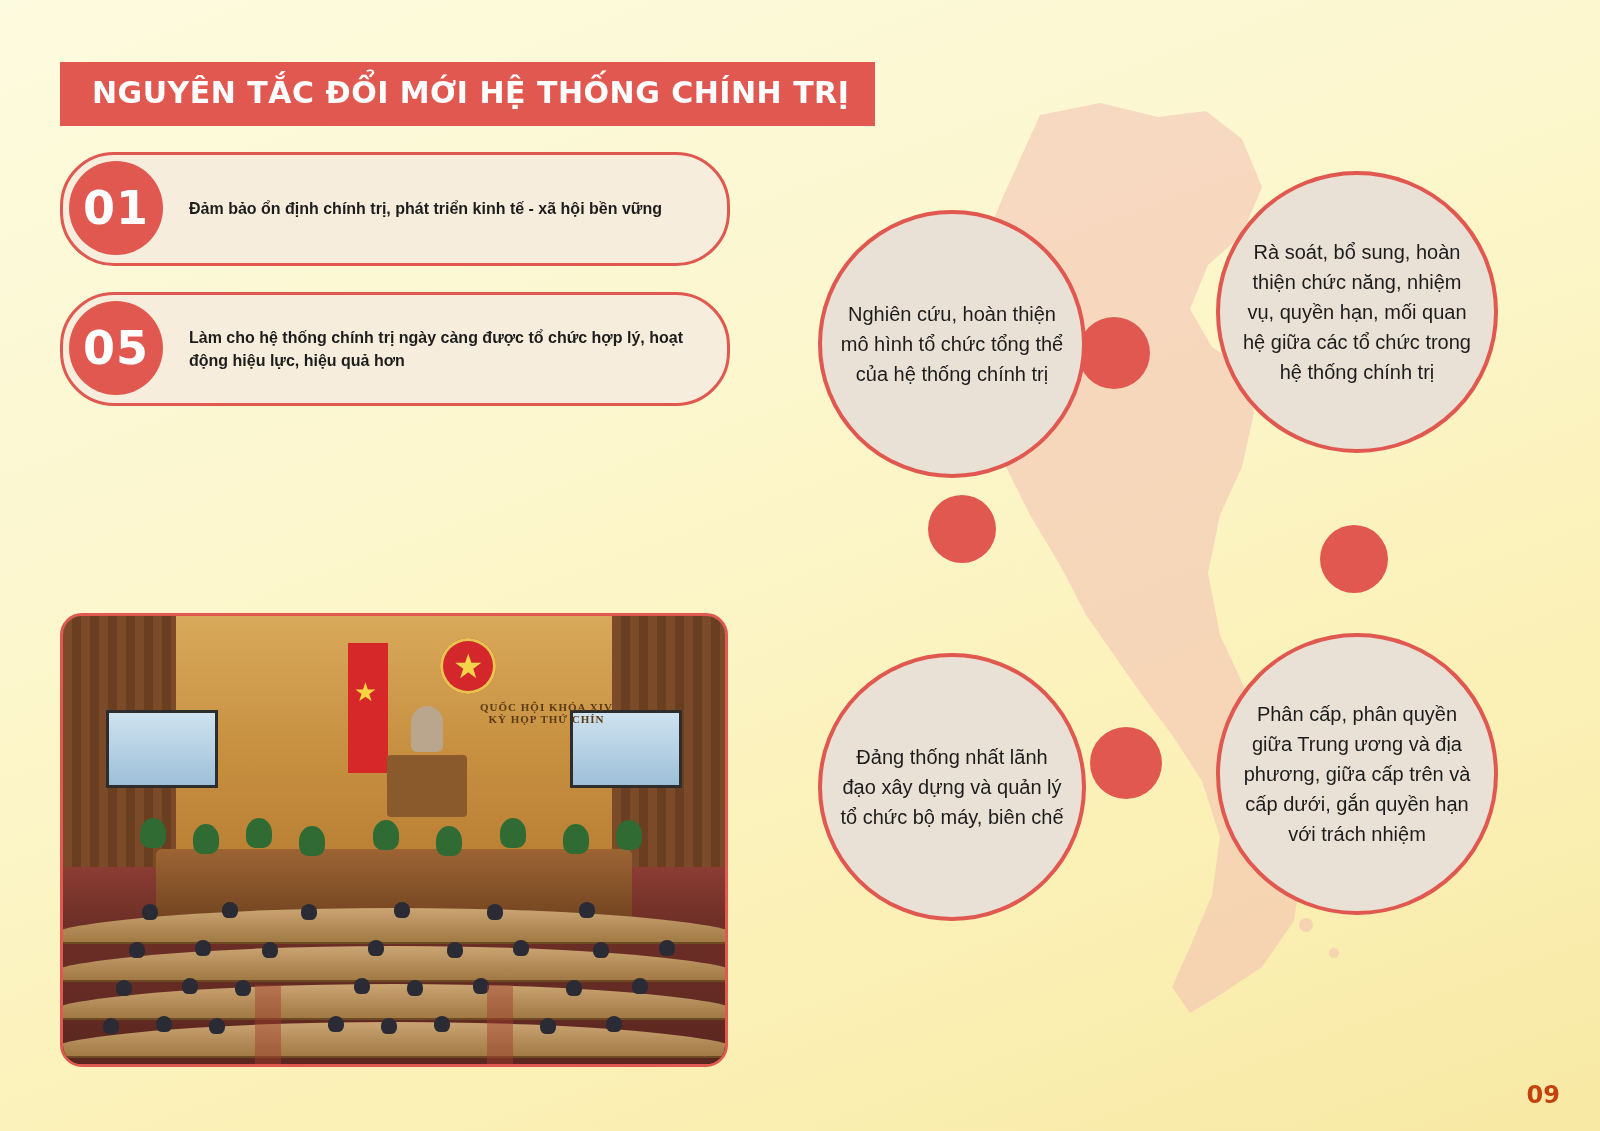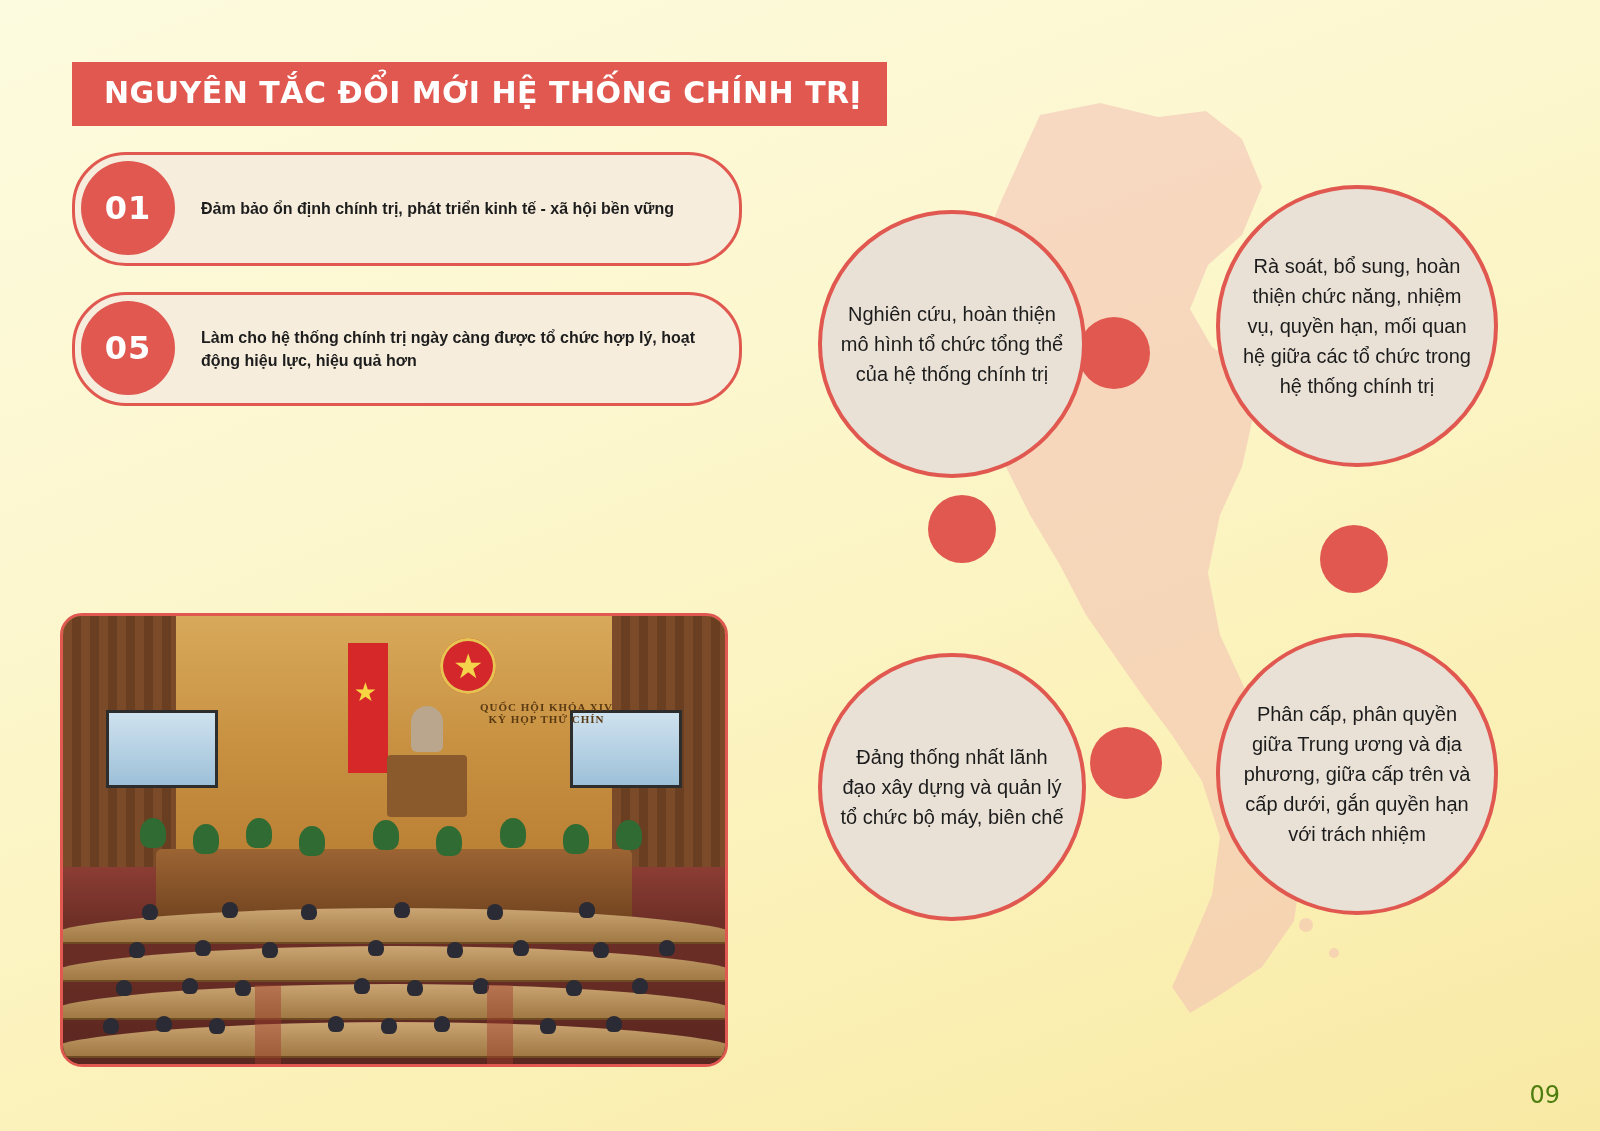--- a/index.html
+++ b/index.html
@@ -11,21 +11,21 @@
     height: 1131px;
     overflow: hidden;
     font-family: "Liberation Sans", sans-serif;
     background: linear-gradient(160deg, #fdfbdf 0%, #fcf7cf 35%, #fbf1b8 70%, #f8e9a4 100%);
     position: relative;
   }
 
   
   .left-col {
     position: absolute;
-    left: 72px;
+    left: 60px;
     top: 62px;
     width: 670px;
   }
 
   .title-banner {
     display: inline-block;
     background: #e0584f;
     color: #ffffff;
     font-size: 30px;
     font-weight: bold;
@@ -51,21 +51,21 @@
     left: 6px;
     top: 6px;
     width: 94px;
     height: 94px;
     border-radius: 50%;
     background: #e0584f;
     color: #fff;
     display: flex;
     align-items: center;
     justify-content: center;
-    font-size: 32px;
+    font-size: 46px;
     font-weight: bold;
     font-family: "DejaVu Sans", sans-serif;
     letter-spacing: 1px;
   }
   .principle .p-text {
     margin-left: 126px;
     margin-right: 22px;
     font-size: 16px;
     font-weight: bold;
     color: #1d1d1d;
@@ -204,21 +204,21 @@
     align-items: center;
     justify-content: center;
     text-align: center;
     box-sizing: border-box;
     color: #1c1c1c;
     font-size: 20px;
     line-height: 1.5;
     padding: 18px;
   }
   .b-tl { left: 58px;  top: 155px; width: 268px; height: 268px; }
-  .b-tr { left: 456px; top: 130px; width: 282px; height: 282px; }
+  .b-tr { left: 456px; top: 116px; width: 282px; height: 282px; }
   .b-bl { left: 58px;  top: 598px; width: 268px; height: 268px; }
   .b-br { left: 456px; top: 578px; width: 282px; height: 282px; justify-content: flex-end; }
 
   .connector {
     position: absolute;
     background: #e0584f;
     border-radius: 50%;
   }
   .c1 { left: 318px; top: 262px; width: 72px; height: 72px; }
   .c2 { left: 168px; top: 440px; width: 68px; height: 68px; }
@@ -237,23 +237,23 @@
     font-size: 25px;
     line-height: 1.62;
     text-shadow: 1px 1px 0 rgba(255,255,255,0.65);
     letter-spacing: 0.3px;
   }
 
   .page-number {
     position: absolute;
     right: 40px;
     bottom: 22px;
-    color: #4d7c0f;
+    color: #c2410c;
     font-size: 24px;
-    font-weight: normal;
+    font-weight: bold;
     font-family: "DejaVu Sans", sans-serif;
     margin-top: 28px;
   }
 </style>
 </head>
 <body>
 
 <div class="left-col">
 
   <div class="title-banner">NGUYÊN TẮC ĐỔI MỚI HỆ THỐNG CHÍNH TRỊ</div>

